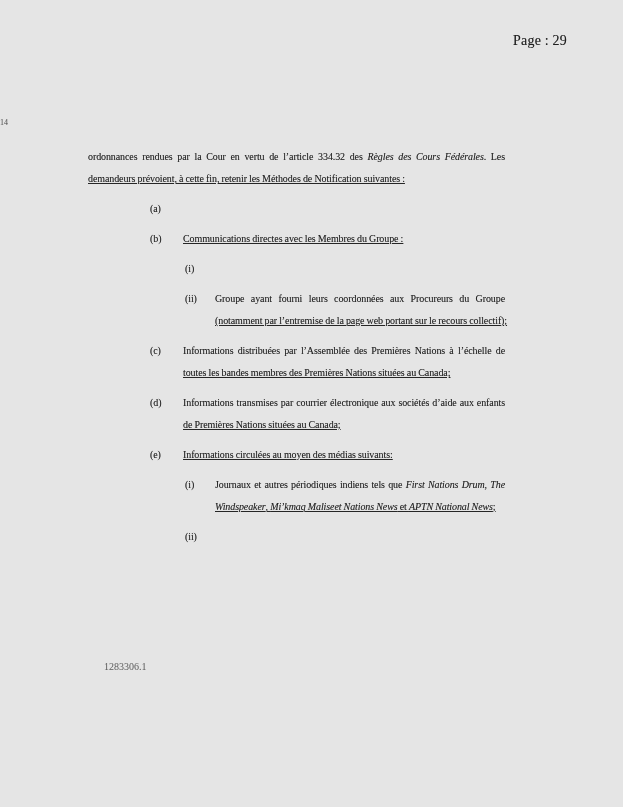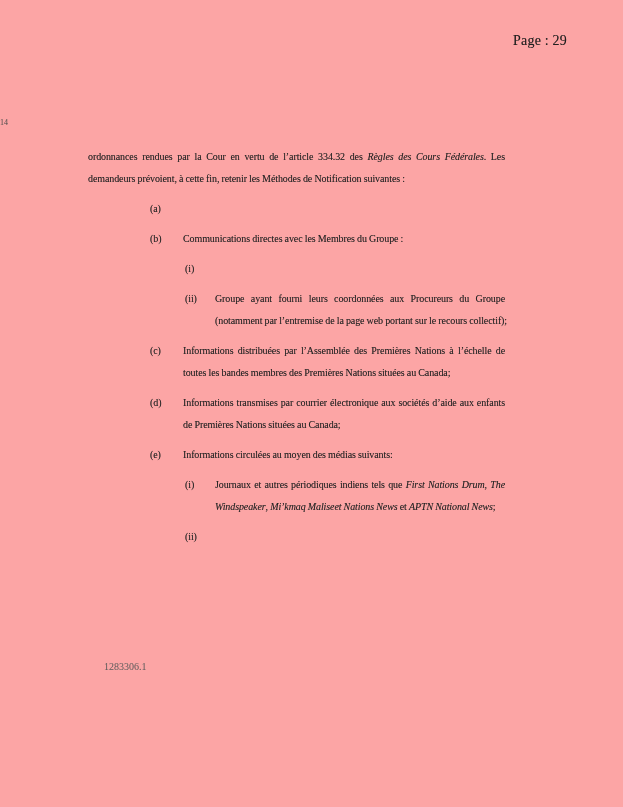--- a/index.html
+++ b/index.html
@@ -4,21 +4,21 @@
 <style>
   html, body {
     margin: 0;
     padding: 0;
     background: #ffffff;
   }
   .sheet {
     position: relative;
     width: 623px;
     height: 807px;
-    background: #fca5a5;
+    background: #e5e5e5;
     overflow: hidden;
     font-family: "Liberation Serif", "DejaVu Serif", serif;
     color: #262626;
   }
   .page-label {
     position: absolute;
     top: 33px;
     right: 56px;
     font-size: 14px;
     letter-spacing: 0.2px;
@@ -55,20 +55,21 @@
   .sub-label  { width: 30px; flex: none; }
   .item-text, .sub-text { flex: 1; min-width: 0; }
   .line {
     text-align: justify;
     text-align-last: justify;
   }
   .line.last {
     text-align: left;
     text-align-last: auto;
     white-space: nowrap;
+    text-decoration: underline;
   }
   .line i { font-style: italic; }
   .footer-number {
     position: absolute;
     left: 104px;
     top: 661px;
     font-size: 10px;
     color: #5a5a5a;
   }
 </style>

